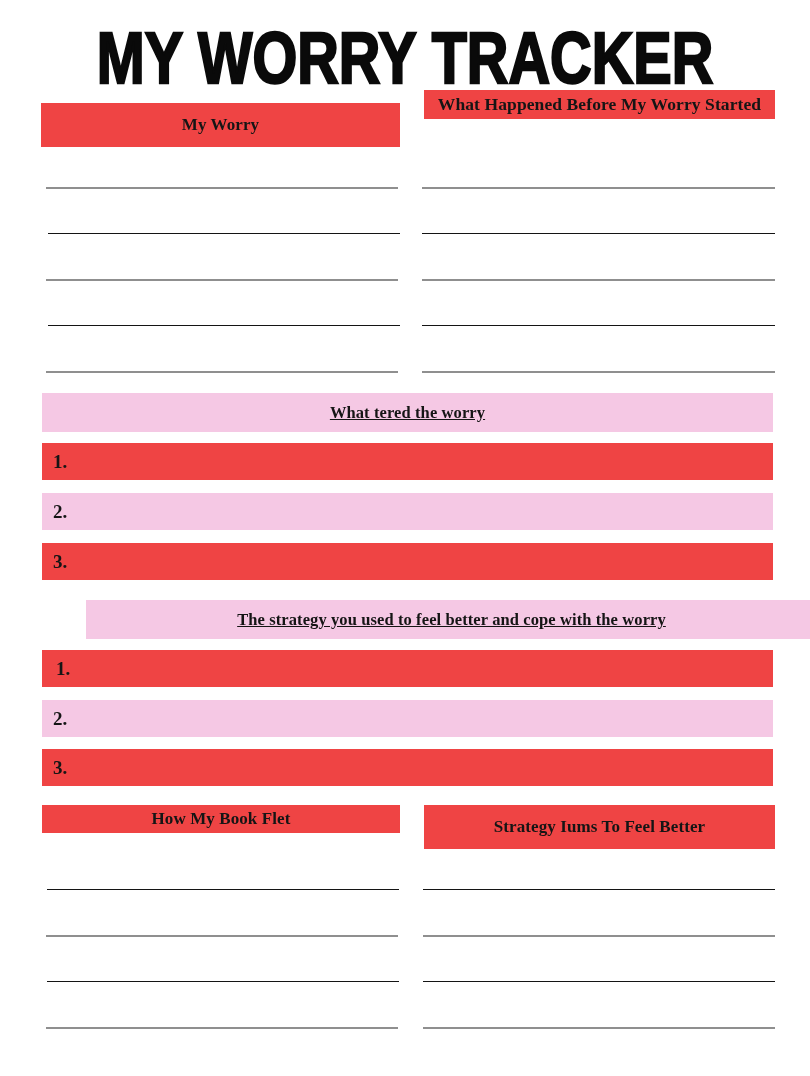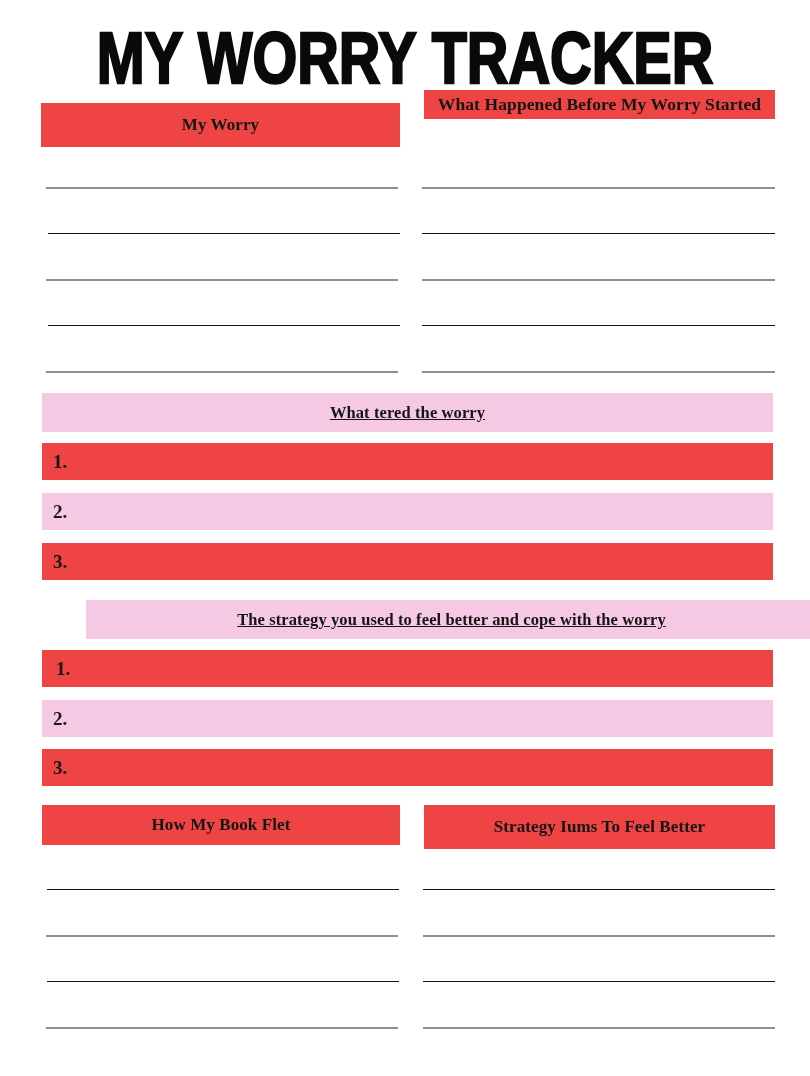--- a/index.html
+++ b/index.html
@@ -109,21 +109,21 @@
     font-weight: 700;
     font-size: 19px;
     color: #151515;
     padding-left: 11px;
     line-height: 1;
   }
   .numrow.indent .num { padding-left: 14px; }
 
   
   #hdr-book-flet {
-    left: 42px; top: 805px; width: 358px; height: 40px; align-items: center;
+    left: 42px; top: 805px; width: 358px; height: 28px; align-items: center;
   }
   #hdr-book-flet .bar-label { font-size: 17px; }
 
   #hdr-strategy-iums {
     left: 424px; top: 805px; width: 351px; height: 44px;
   }
   #hdr-strategy-iums .bar-label { font-size: 17px; }
 </style>
 </head>
 <body>

